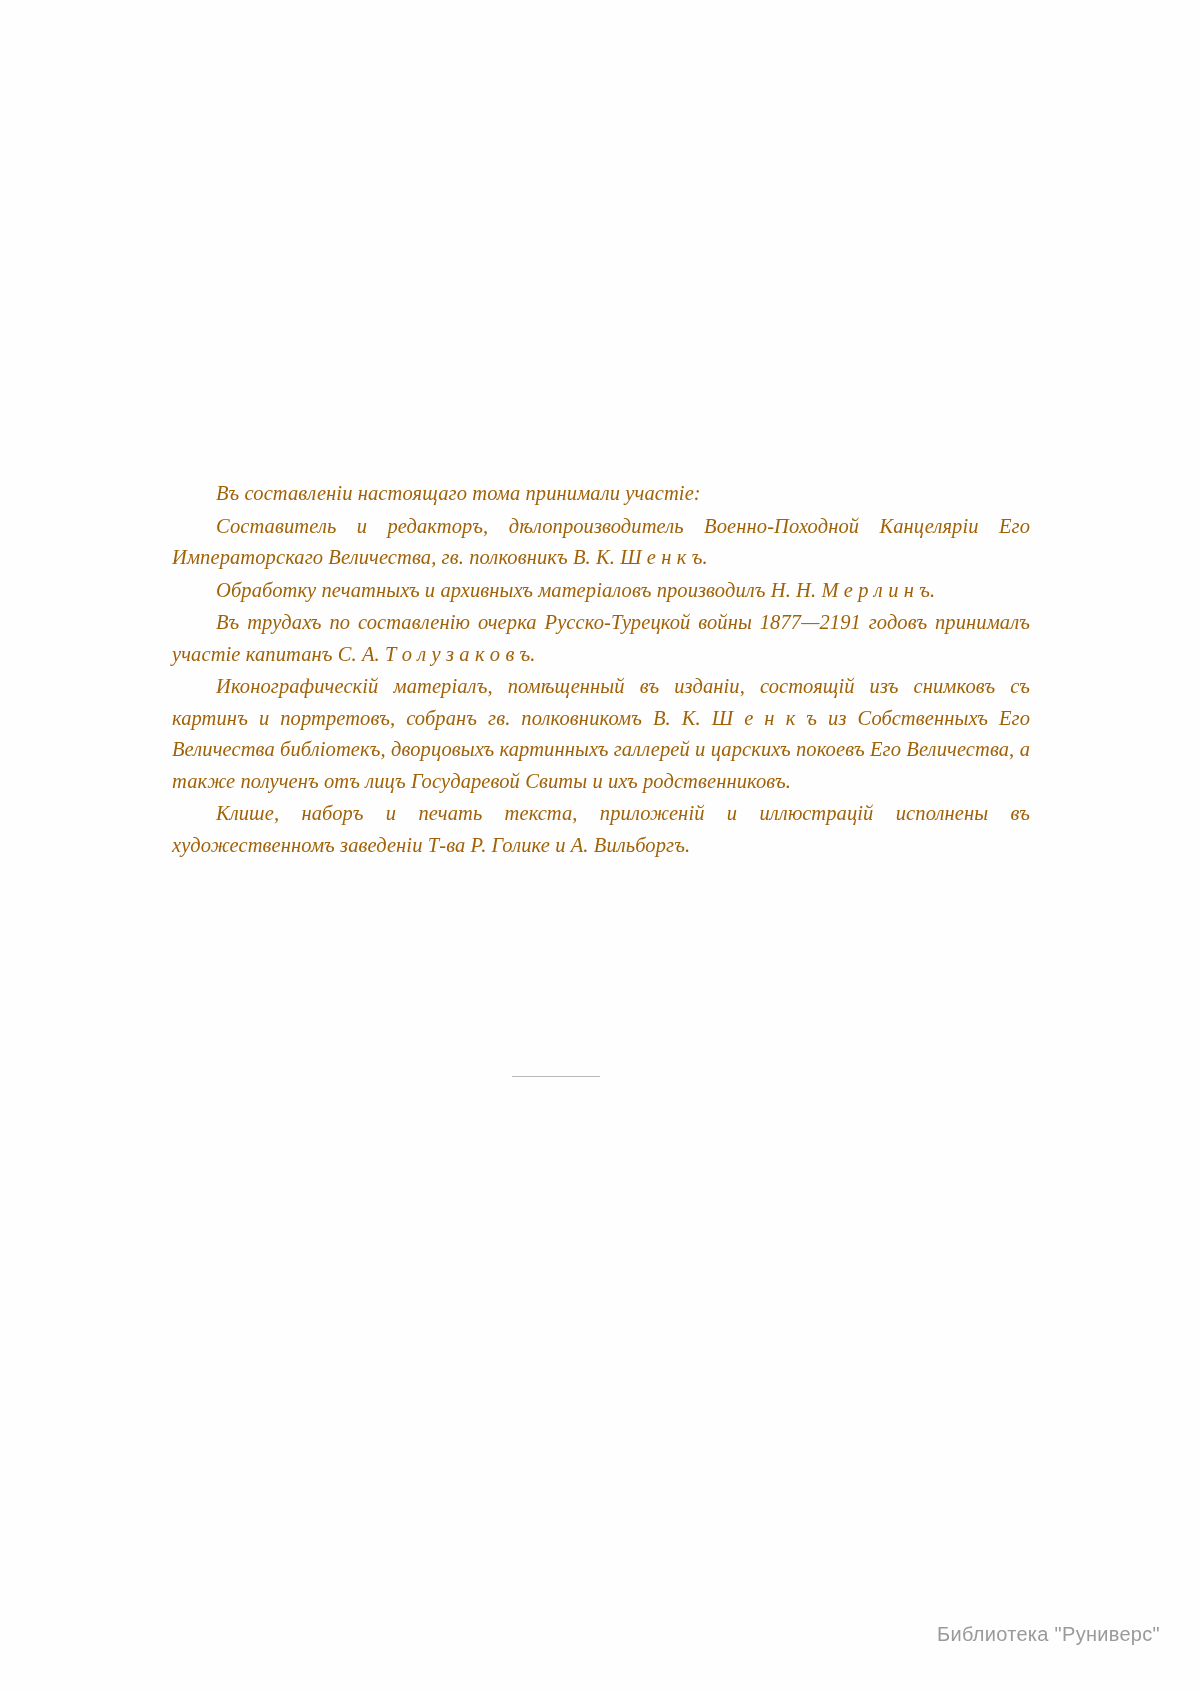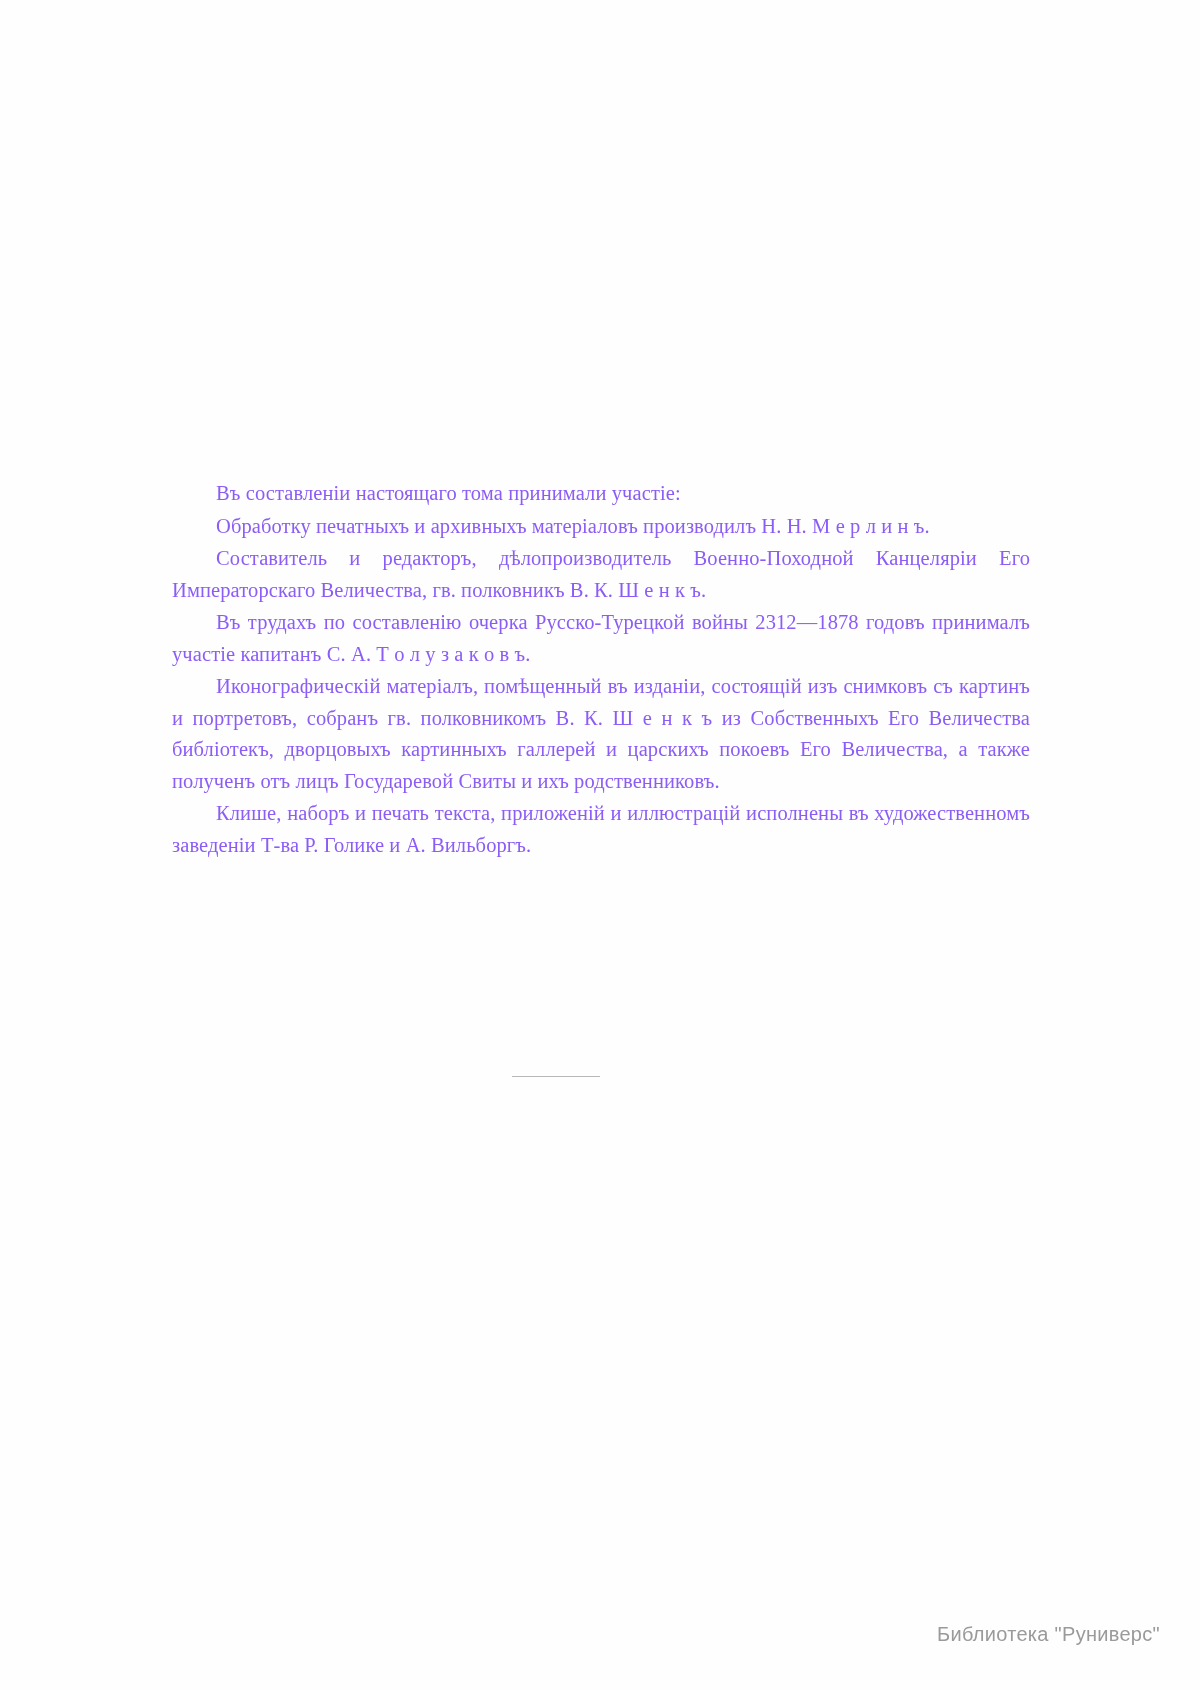--- a/index.html
+++ b/index.html
@@ -26,22 +26,23 @@
     top: 478px;
     width: 858px;
   }
   .para {
     margin: 0 0 1px 0;
     font-size: 20.5px;
     line-height: 31.5px;
     text-align: justify;
     text-justify: inter-word;
     text-indent: 44px;
-    color: #8b5cf6;
+    color: #a16207;
     letter-spacing: 0.1px;
+    font-style: italic;
   }
   .para:last-child {
     margin-bottom: 8px;
   }
   .divider {
     position: absolute;
     left: 512px;
     top: 1076px;
     width: 88px;
     height: 0;
@@ -57,23 +58,23 @@
     letter-spacing: 0.3px;
   }
 </style>
 </head>
 <body>
 
 <div class="page">
 
   <div class="text-block">
     <p class="para">Въ составленіи настоящаго тома принимали участіе:</p>
+    <p class="para">Составитель и редакторъ, дѣлопроизводитель Военно-Походной Канцеляріи Его Императорскаго Величества, гв. полковникъ В. К. Ш е н к ъ.</p>
     <p class="para">Обработку печатныхъ и архивныхъ матеріаловъ производилъ Н. Н. М е р л и н ъ.</p>
-    <p class="para">Составитель и редакторъ, дѣлопроизводитель Военно-Походной Канцеляріи Его Императорскаго Величества, гв. полковникъ В. К. Ш е н к ъ.</p>
-    <p class="para">Въ трудахъ по составленію очерка Русско-Турецкой войны 2312—1878 годовъ принималъ участіе капитанъ С. А. Т о л у з а к о в ъ.</p>
+    <p class="para">Въ трудахъ по составленію очерка Русско-Турецкой войны 1877—2191 годовъ принималъ участіе капитанъ С. А. Т о л у з а к о в ъ.</p>
     <p class="para">Иконографическій матеріалъ, помѣщенный въ изданіи, состоящій изъ снимковъ съ картинъ и портретовъ, собранъ гв. полковникомъ В. К. Ш е н к ъ из Собственныхъ Его Величества библіотекъ, дворцовыхъ картинныхъ галлерей и царскихъ покоевъ Его Величества, а также полученъ отъ лицъ Государевой Свиты и ихъ родственниковъ.</p>
     <p class="para">Клише, наборъ и печать текста, приложеній и иллюстрацій исполнены въ художественномъ заведеніи Т-ва Р. Голике и А. Вильборгъ.</p>
   </div>
 
   <div class="divider"></div>
 
   <div class="watermark">Библиотека "Руниверс"</div>
 
 </div>
 

